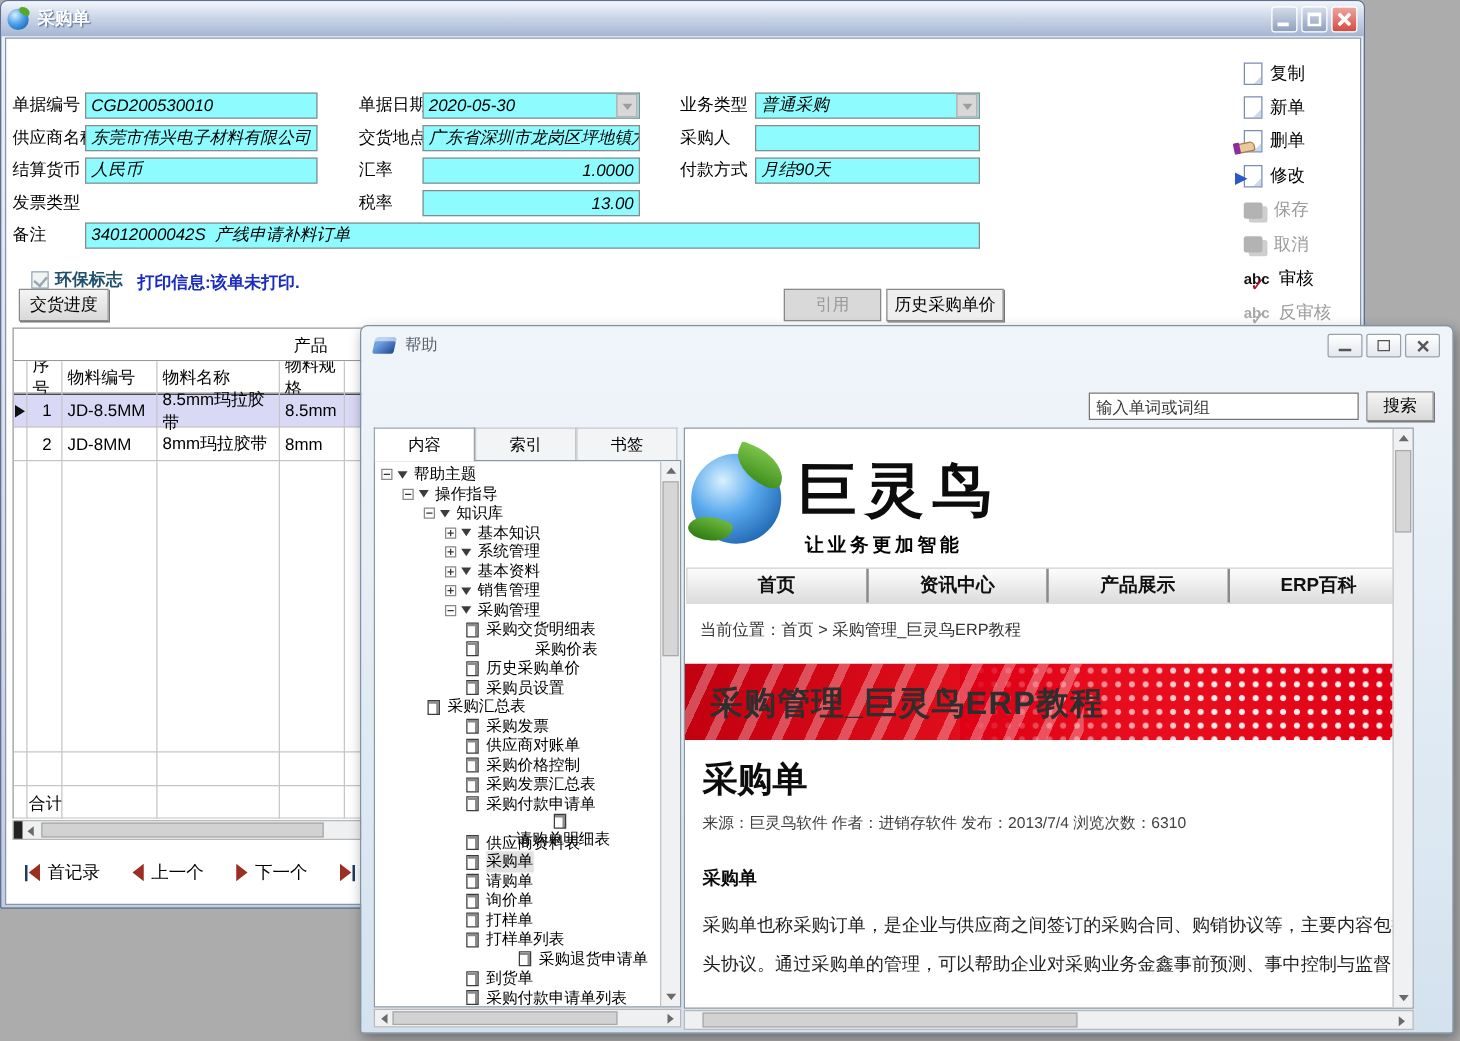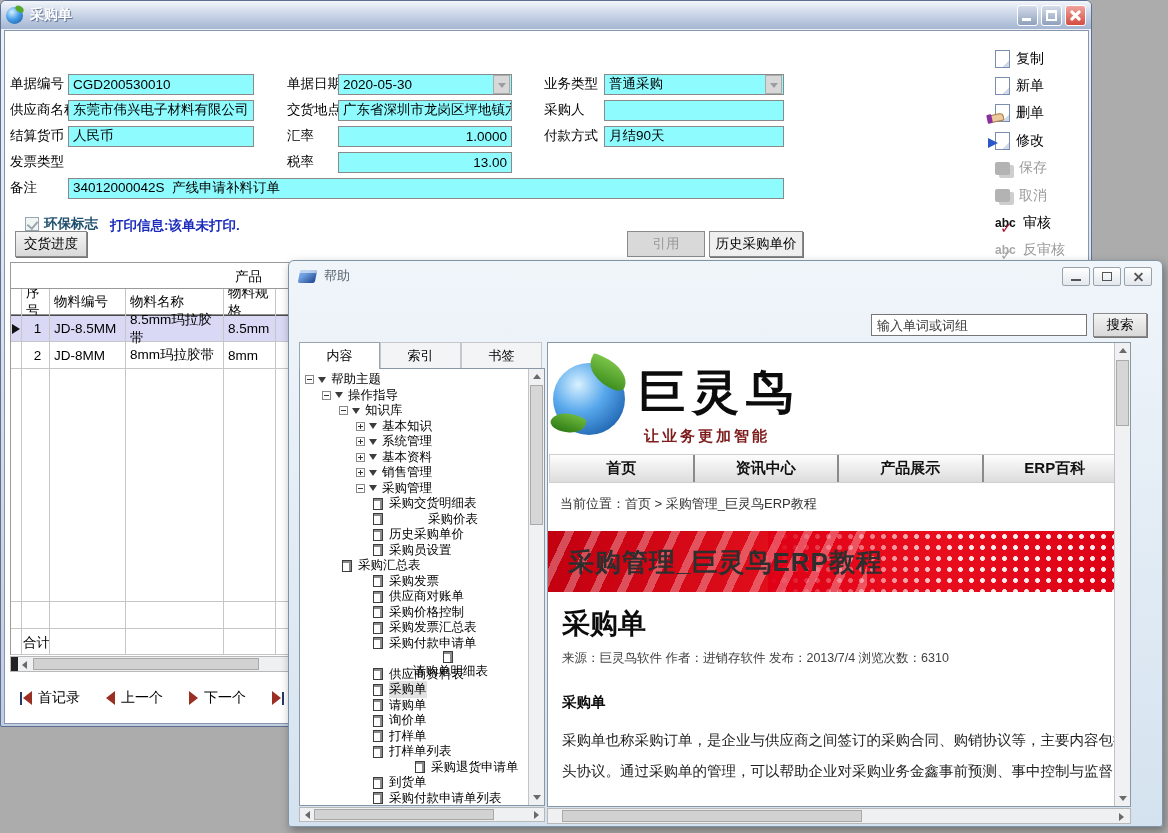--- a/index.html
+++ b/index.html
@@ -33,21 +33,21 @@
 #main-body { position:absolute; left:3px; top:29px; width:1085px; height:694px;
   background:#fff; border:1px solid #8795ad; }
 
 
 #form-grid { position:absolute; left:5px; top:40px; display:grid;
   grid-template-columns:58px 186px 33px 51px 174px 32px 60px 180px;
   grid-auto-rows:26px; align-items:center; }
 .f-label { font-size:13.5px; white-space:nowrap; }
 .f-field { height:21px; background:#8efcff; border:1px solid #8a8a8a; font-size:13.5px;
   display:flex; align-items:center; padding:0 4px; overflow:hidden; }
-.f-field .val { white-space:pre; }
+.f-field .val { white-space:pre;font-style:italic; }
 .f-field.num { justify-content:flex-end; }
 .dd { width:17px; height:19px; margin:0 -3px 0 auto; flex:none; border:1px solid #aaa;
   background:linear-gradient(#fdfdfd,#dcdcdc); position:relative; }
 .dd::after { content:""; position:absolute; left:4px; top:7px; width:0; height:0;
   border-top:5px solid #555; border-left:4px solid transparent; border-right:4px solid transparent; }
 .dd.dis { background:#d8d8d8; } .dd.dis::after { border-top-color:#9d9d9d; }
 
 
 #eco-row { position:absolute; left:20px; top:184px; display:flex; align-items:center; }
 .cb { width:14px; height:14px; border:1px solid #93a7b7; background:#f2f6f2; position:relative; margin-right:5px; }
@@ -178,21 +178,21 @@
 
 #logo-sphere { position:absolute; left:5px; top:20px; width:72px; height:72px; border-radius:50%;
   background:radial-gradient(circle at 35% 30%, #d8f1ff 0%, #58a8ec 40%, #0d4f9e 95%); }
 #logo-sphere::before { content:""; position:absolute; right:-4px; top:-3px; width:42px; height:26px;
   background:linear-gradient(#7cc44a,#3f8f1e); border-radius:10% 95% 30% 95%; transform:rotate(24deg); }
 #logo-sphere::after { content:""; position:absolute; left:-2px; bottom:2px; width:34px; height:20px;
   background:linear-gradient(#6cb83e,#2f7d14); border-radius:90% 20% 90% 40%; transform:rotate(20deg); }
 #logo-text { position:absolute; left:90px; top:18px; font-size:47px; font-weight:bold;
   letter-spacing:7px; color:#0c0c0c; }
 #logo-tagline { position:absolute; left:96px; top:84px; font-size:15px; font-weight:bold;
-  letter-spacing:3px; color:#7f1d1d; }
+  letter-spacing:3px; color:#000000; }
 
 #site-nav { position:absolute; left:1px; top:111px; width:578px; height:29px; display:flex;
   background:linear-gradient(#fdfdfd,#dcdcdc); border:1px solid #cfcfcf; }
 .nav-item { flex:1; display:flex; align-items:center; justify-content:center;
   font-size:15px; font-weight:bold; color:#111; border-left:2px solid #8a8a8a; }
 .nav-item:first-child { border-left:none; }
 
 #breadcrumb { position:absolute; left:12px; top:152px; font-size:13px; color:#333; }
 
 #banner { position:absolute; left:0; top:188px; width:580px; height:61px;

